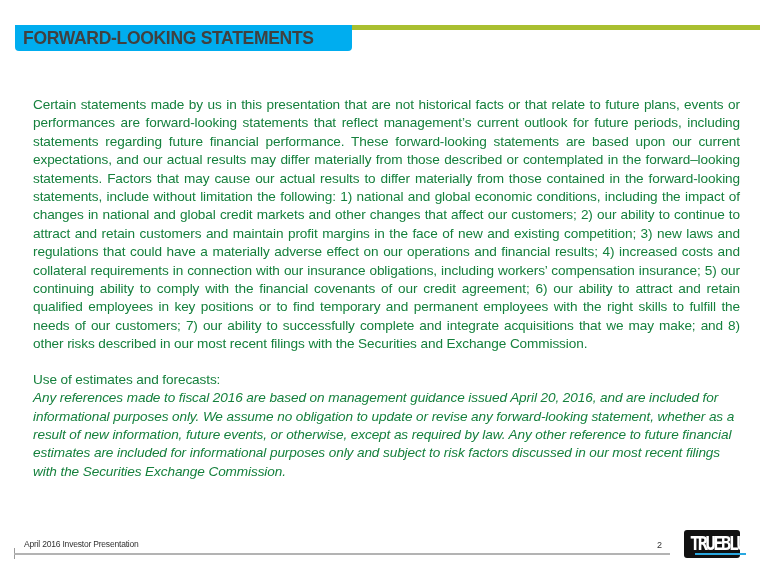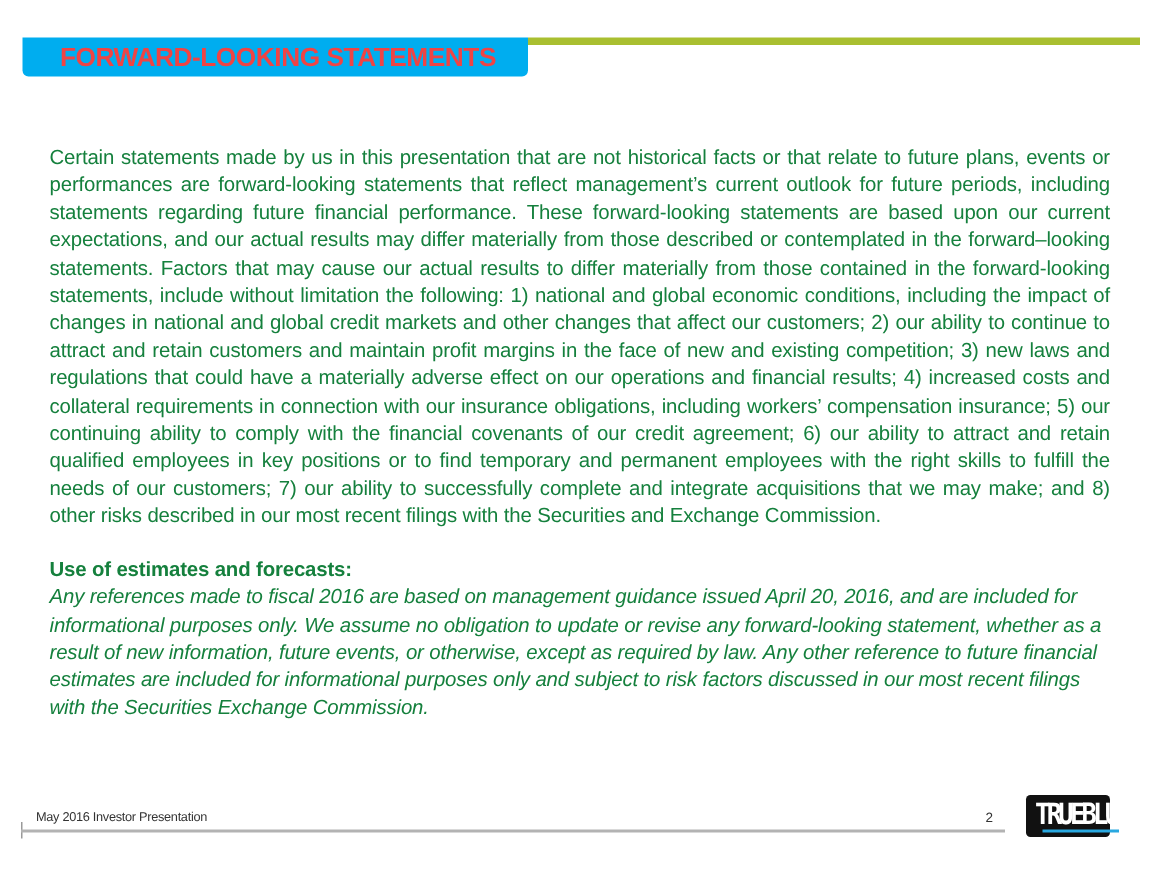--- a/index.html
+++ b/index.html
@@ -1,26 +1,26 @@
 <!DOCTYPE html>
 <html><head>
 <meta charset="utf-8">
 <style>
   html, body { margin:0; padding:0; }
   body { width:775px; height:581px; background:#ffffff; position:relative; overflow:hidden;
          font-family:"Liberation Sans", sans-serif; color:#3a3a3a; }
   .header-banner { position:absolute; left:15px; top:25px; width:337px; height:26px;
          background:#00adef; border-radius:0 0 4px 4px; }
-  .header-title { position:absolute; left:40px; top:28px; font-size:17.5px; font-weight:bold;
-         color:#ef4444; letter-spacing:-0.3px; line-height:20px; white-space:nowrap; }
+  .header-title { position:absolute; left:23px; top:28px; font-size:17.5px; font-weight:bold;
+         color:#404040; letter-spacing:-0.3px; line-height:20px; white-space:nowrap; }
   .accent-line { position:absolute; left:352px; top:25px; width:408px; height:5px; background:#a9bf30; }
   .body-text { position:absolute; left:33px; top:96px; width:707px; font-size:13.6px; line-height:18.4px;
          color:#15803d; text-align:justify; letter-spacing:-0.1px; }
   .body-text p { margin:0; }
-  .section-heading { font-weight:bold; margin-top:17px !important; }
+  .section-heading { font-weight:normal; margin-top:17px !important; }
   .estimates-text { text-align:left;font-style:italic; }
   .footer-label { position:absolute; left:24px; top:539px; font-size:8.5px; color:#333333; letter-spacing:-0.2px; }
   .footer-line { position:absolute; left:14px; top:553px; width:656px; height:2px; background:#b3b3b3; }
   .footer-tick { position:absolute; left:14px; top:548px; width:1px; height:11px; background:#9a9a9a; }
   .page-number { position:absolute; left:657px; top:540px; font-size:9px; color:#333333; }
   .logo { position:absolute; left:684px; top:530px; width:56px; height:28px; background:#111111;
           border-radius:3px; }
   .logo-text { position:absolute; left:0; top:2px; width:74px; text-align:center; color:#ffffff;
           font-family:"DejaVu Sans Mono", monospace; font-weight:bold; font-size:17px; line-height:20px;
           letter-spacing:-2.5px; transform:scaleY(1.15); transform-origin:top; }
@@ -32,21 +32,21 @@
 <div class="header-banner"></div>
 <div class="header-title">FORWARD-LOOKING STATEMENTS</div>
 <div class="accent-line"></div>
 
 <div class="body-text">
   <p>Certain statements made by us in this presentation that are not historical facts or that relate to future plans, events or performances are forward-looking statements that reflect management’s current outlook for future periods, including statements regarding future financial performance. These forward-looking statements are based upon our current expectations, and our actual results may differ materially from those described or contemplated in the forward–looking statements. Factors that may cause our actual results to differ materially from those contained in the forward-looking statements, include without limitation the following: 1) national and global economic conditions, including the impact of changes in national and global credit markets and other changes that affect our customers; 2) our ability to continue to attract and retain customers and maintain profit margins in the face of new and existing competition; 3) new laws and regulations that could have a materially adverse effect on our operations and financial results; 4) increased costs and collateral requirements in connection with our insurance obligations, including workers’ compensation insurance; 5) our continuing ability to comply with the financial covenants of our credit agreement; 6) our ability to attract and retain qualified employees in key positions or to find temporary and permanent employees with the right skills to fulfill the needs of our customers; 7) our ability to successfully complete and integrate acquisitions that we may make; and 8) other risks described in our most recent filings with the Securities and Exchange Commission.</p>
   <p class="section-heading">Use of estimates and forecasts:</p>
   <p class="estimates-text">Any references made to fiscal 2016 are based on management guidance issued April 20, 2016, and are included for informational purposes only. We assume no obligation to update or revise any forward-looking statement, whether as a result of new information, future events, or otherwise, except as required by law. Any other reference to future financial estimates are included for informational purposes only and subject to risk factors discussed in our most recent filings with the Securities Exchange Commission.</p>
 </div>
 
-<div class="footer-label">May 2016 Investor Presentation</div>
+<div class="footer-label">April 2016 Investor Presentation</div>
 <div class="footer-tick"></div>
 <div class="footer-line"></div>
 <div class="page-number">2</div>
 
 <div class="logo">
   <div class="logo-text">TRUEBLUE</div>
   <div class="logo-underline"></div>
 </div>
 
 </body></html>

